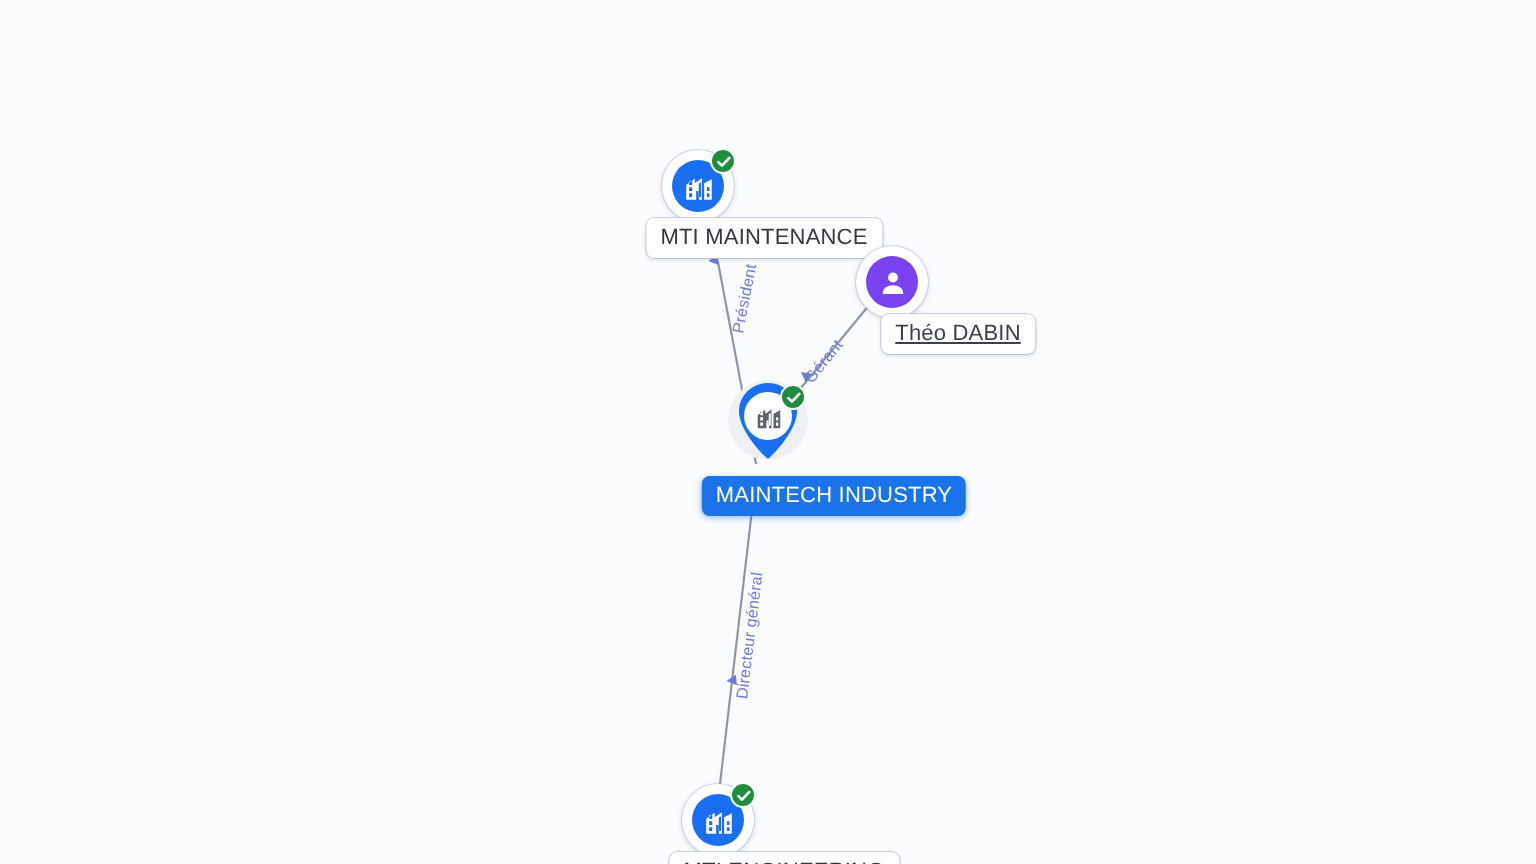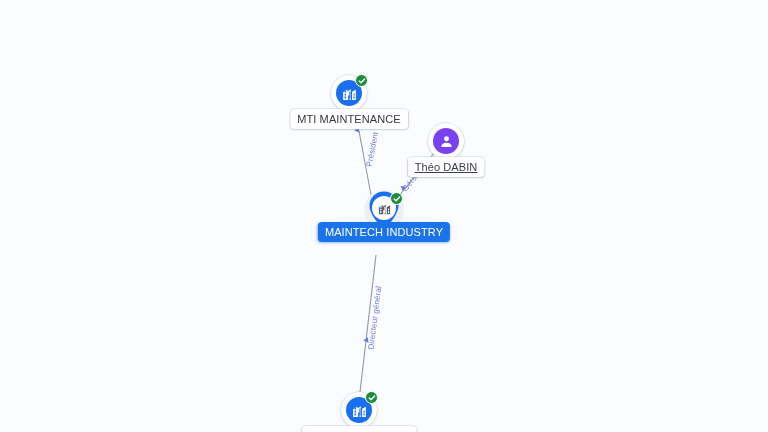--- a/index.html
+++ b/index.html
@@ -132,20 +132,21 @@
     transform: translateX(-50%);
     white-space: nowrap;
     font-size: 11px;
     line-height: 14px;
     padding: 3px 7px 3px 7px;
     border-radius: 4px;
     background: #ffffff;
     color: #34383f;
     box-shadow: 0 1px 2px rgba(30,40,80,0.14), 0 0 0 0.5px rgba(190,202,224,0.8);
     letter-spacing: .1px;
+    margin-left: 33px;
   }
   .node-label.selected {
     background: #1a73e8;
     color: #ffffff;
     font-size: 11px;
     box-shadow: 0 1px 3px rgba(26,115,232,0.45);
   }
   .node-label.person-label {
     color: #3c4049;
     font-size: 11px;
@@ -235,21 +236,21 @@
         <svg width="15" height="15" viewBox="0 0 24 24" aria-hidden="true">
           <path fill="#5d636e" d="M3 21V10.4l6-4.2v3.1l5-3.4V21h-2v-6.2h-2V21H3zm2-2h2.2v-2.6H5V19zm0-4.2h2.2v-2.6H5v2.6zm0-4.2h2.2V8H5v2.6zM11.8 19h1.6V8.6l-1.6 1.1V19zM15.6 21V9.4L21 6.6V21h-5.4zm2-2h1.8v-2.6h-1.8V19zm0-4.2h1.8v-2.6h-1.8v2.6z"></path>
         </svg>
       </div>
       <div class="pin-badge">
         <svg width="8" height="8" viewBox="0 0 12 12" aria-hidden="true">
           <path d="M1.8 6.1 L4.5 8.7 L10 2.9" fill="none" stroke="#ffffff" stroke-width="2" stroke-linecap="round" stroke-linejoin="round"></path>
         </svg>
       </div>
     </div>
-    <div class="node-label selected" style="left:0px; top:10px;">MAINTECH INDUSTRY</div>
+    <div class="node-label selected" style="left:0px; top:26px;">MAINTECH INDUSTRY</div>
   </div>
 
   <div class="node" style="left:359px; top:410px;">
     <div class="node-disc">
       <div class="node-inner company">
         <svg width="17" height="17" viewBox="0 0 24 24" aria-hidden="true">
           <path fill="#ffffff" d="M3 21V10.4l6-4.2v3.1l5-3.4V21h-2v-6.2h-2V21H3zm2-2h2.2v-2.6H5V19zm0-4.2h2.2v-2.6H5v2.6zm0-4.2h2.2V8H5v2.6zM11.8 19h1.6V8.6l-1.6 1.1V19zM15.6 21V9.4L21 6.6V21h-5.4zm2-2h1.8v-2.6h-1.8V19zm0-4.2h1.8v-2.6h-1.8v2.6z"></path>
         </svg>
       </div>
       <div class="badge-check">

